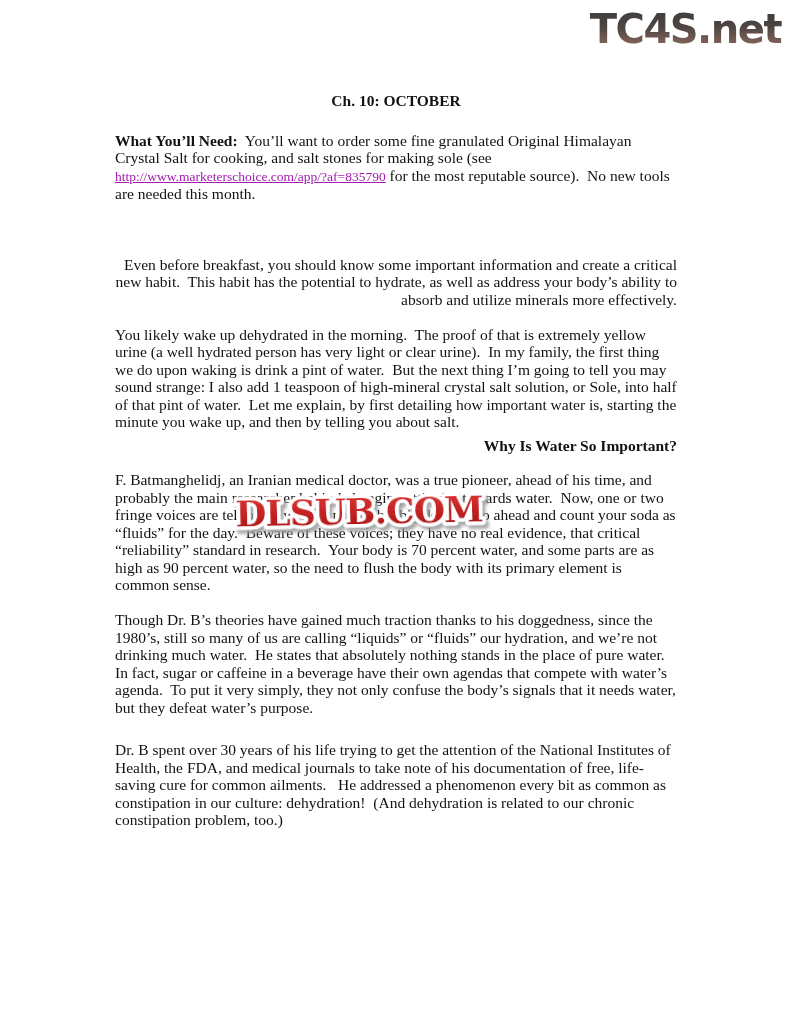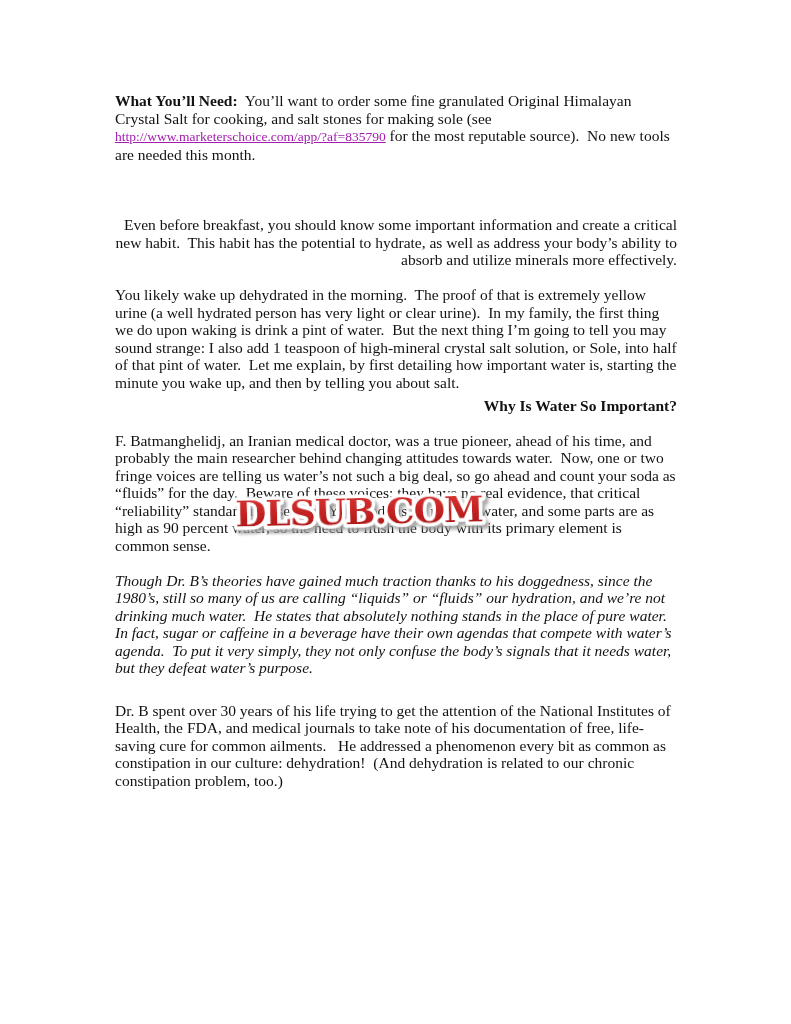--- a/index.html
+++ b/index.html
@@ -22,21 +22,21 @@
     font-weight: bold;
     text-align: center;
     margin: 0 0 22px 0;
   }
   .para {
     margin: 0 0 17.5px 0;
     white-space: pre-wrap;
   }
   .para.section-gap { margin-top: 53px; text-align: right; }
   .para.tight-bottom { margin-bottom: 6px; }
-  .para.wide-bottom { margin-bottom: 25px; font-style: italic; }
+  .para.wide-bottom { margin-bottom: 25px; }
   .lead { font-weight: bold; }
   .subhead {
     font-size: 15.5px;
     font-weight: bold;
     margin: 0 0 17px 0;
     text-align: right;
   }
   a.doc-link {
     color: #a21caf;
     text-decoration: underline;
@@ -65,23 +65,36 @@
     font-weight: bold;
     font-size: 31px;
     letter-spacing: -1px;
   }
 </style>
 </head>
 <body>
 
 <div class="page">
 
+  <div class="wm wm-top">
+    <svg width="200" height="52" viewBox="0 0 200 52">
+      <defs>
+        <linearGradient id="tc4s-grad" x1="0" y1="0" x2="0" y2="1">
+          <stop offset="0%" stop-color="#3c3c3c"></stop>
+          <stop offset="45%" stop-color="#4d4542"></stop>
+          <stop offset="100%" stop-color="#9a6f63"></stop>
+        </linearGradient>
+      </defs>
+      <text class="tc4s-text" x="198" y="41" text-anchor="end" fill="url(#tc4s-grad)">TC4S.net</text>
+    </svg>
+  </div>
 
   <div class="content">
 
+    <h1 class="doc-title">Ch. 10: OCTOBER</h1>
 
 
     <p class="para"><span class="lead">What You’ll Need:</span><span>  You’ll want to order some fine granulated Original Himalayan Crystal Salt for cooking, and salt stones for making sole (see </span><a class="doc-link" href="#">http://www.marketerschoice.com/app/?af=835790</a><span> for the most reputable source).  No new tools are needed this month.</span></p>
 
     <p class="para section-gap">Even before breakfast, you should know some important information and create a critical new habit.  This habit has the potential to hydrate, as well as address your body’s ability to absorb and utilize minerals more effectively.</p>
 
     <p class="para tight-bottom">You likely wake up dehydrated in the morning.  The proof of that is extremely yellow urine (a well hydrated person has very light or clear urine).  In my family, the first thing we do upon waking is drink a pint of water.  But the next thing I’m going to tell you may sound strange: I also add 1 teaspoon of high-mineral crystal salt solution, or Sole, into half of that pint of water.  Let me explain, by first detailing how important water is, starting the minute you wake up, and then by telling you about salt.</p>
 
     <h2 class="subhead">Why Is Water So Important?</h2>
 

